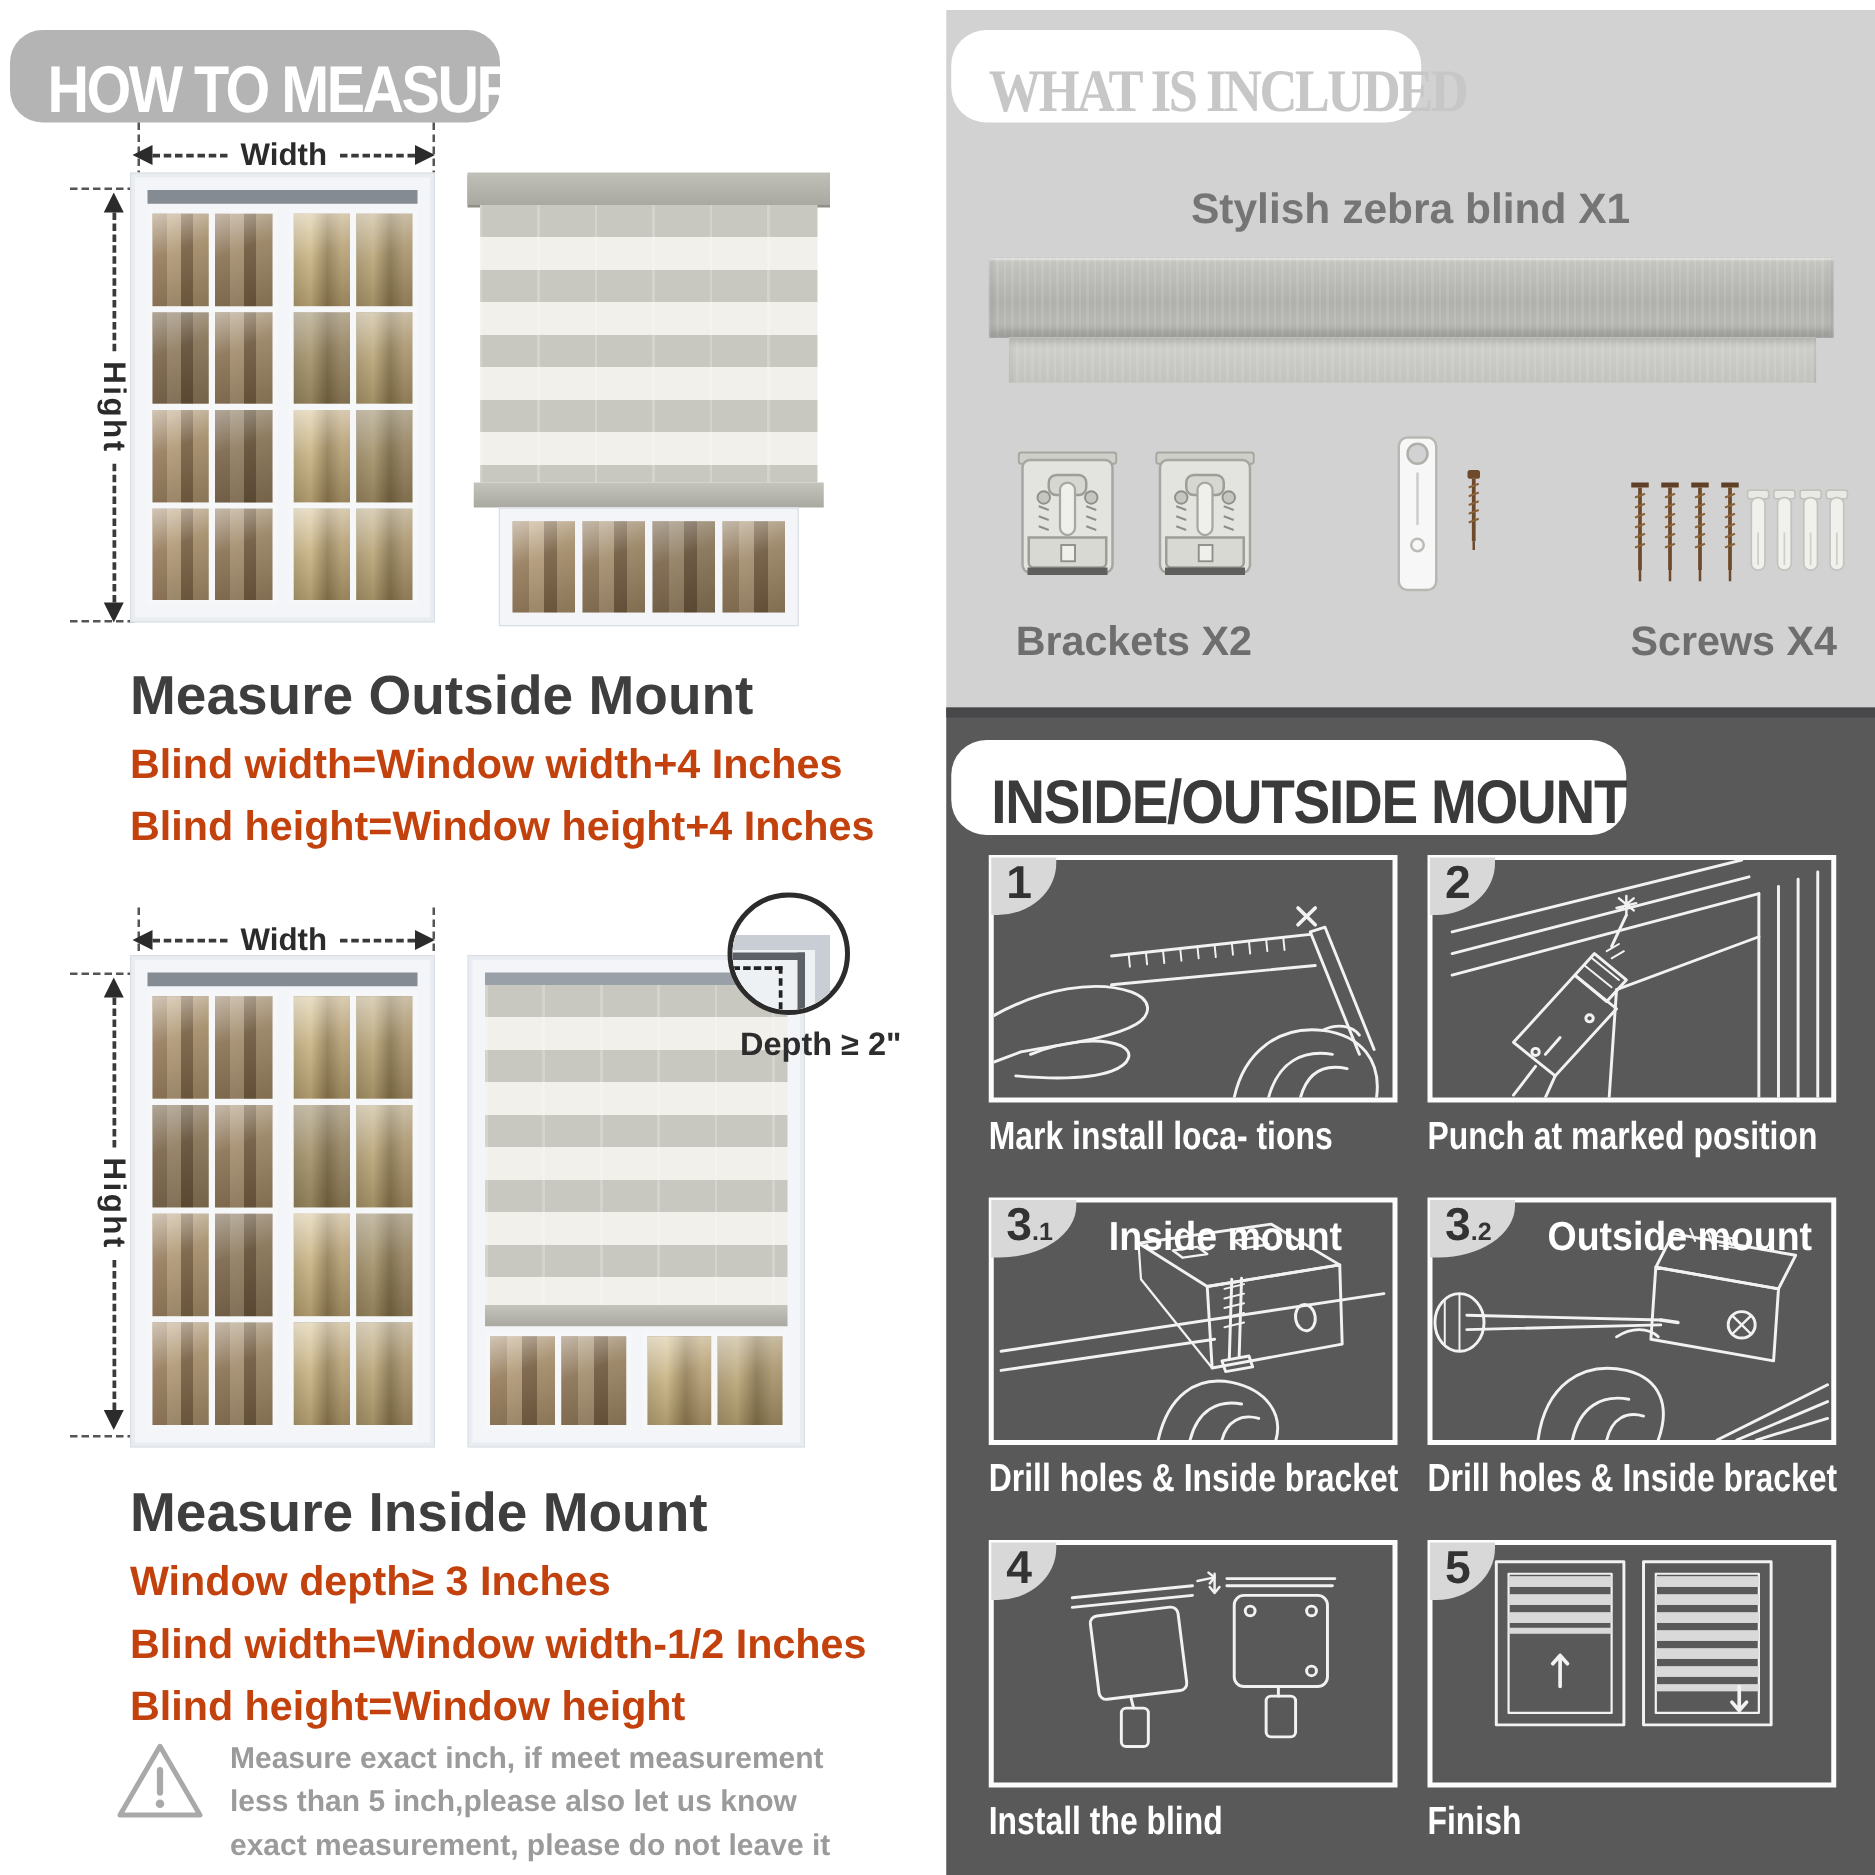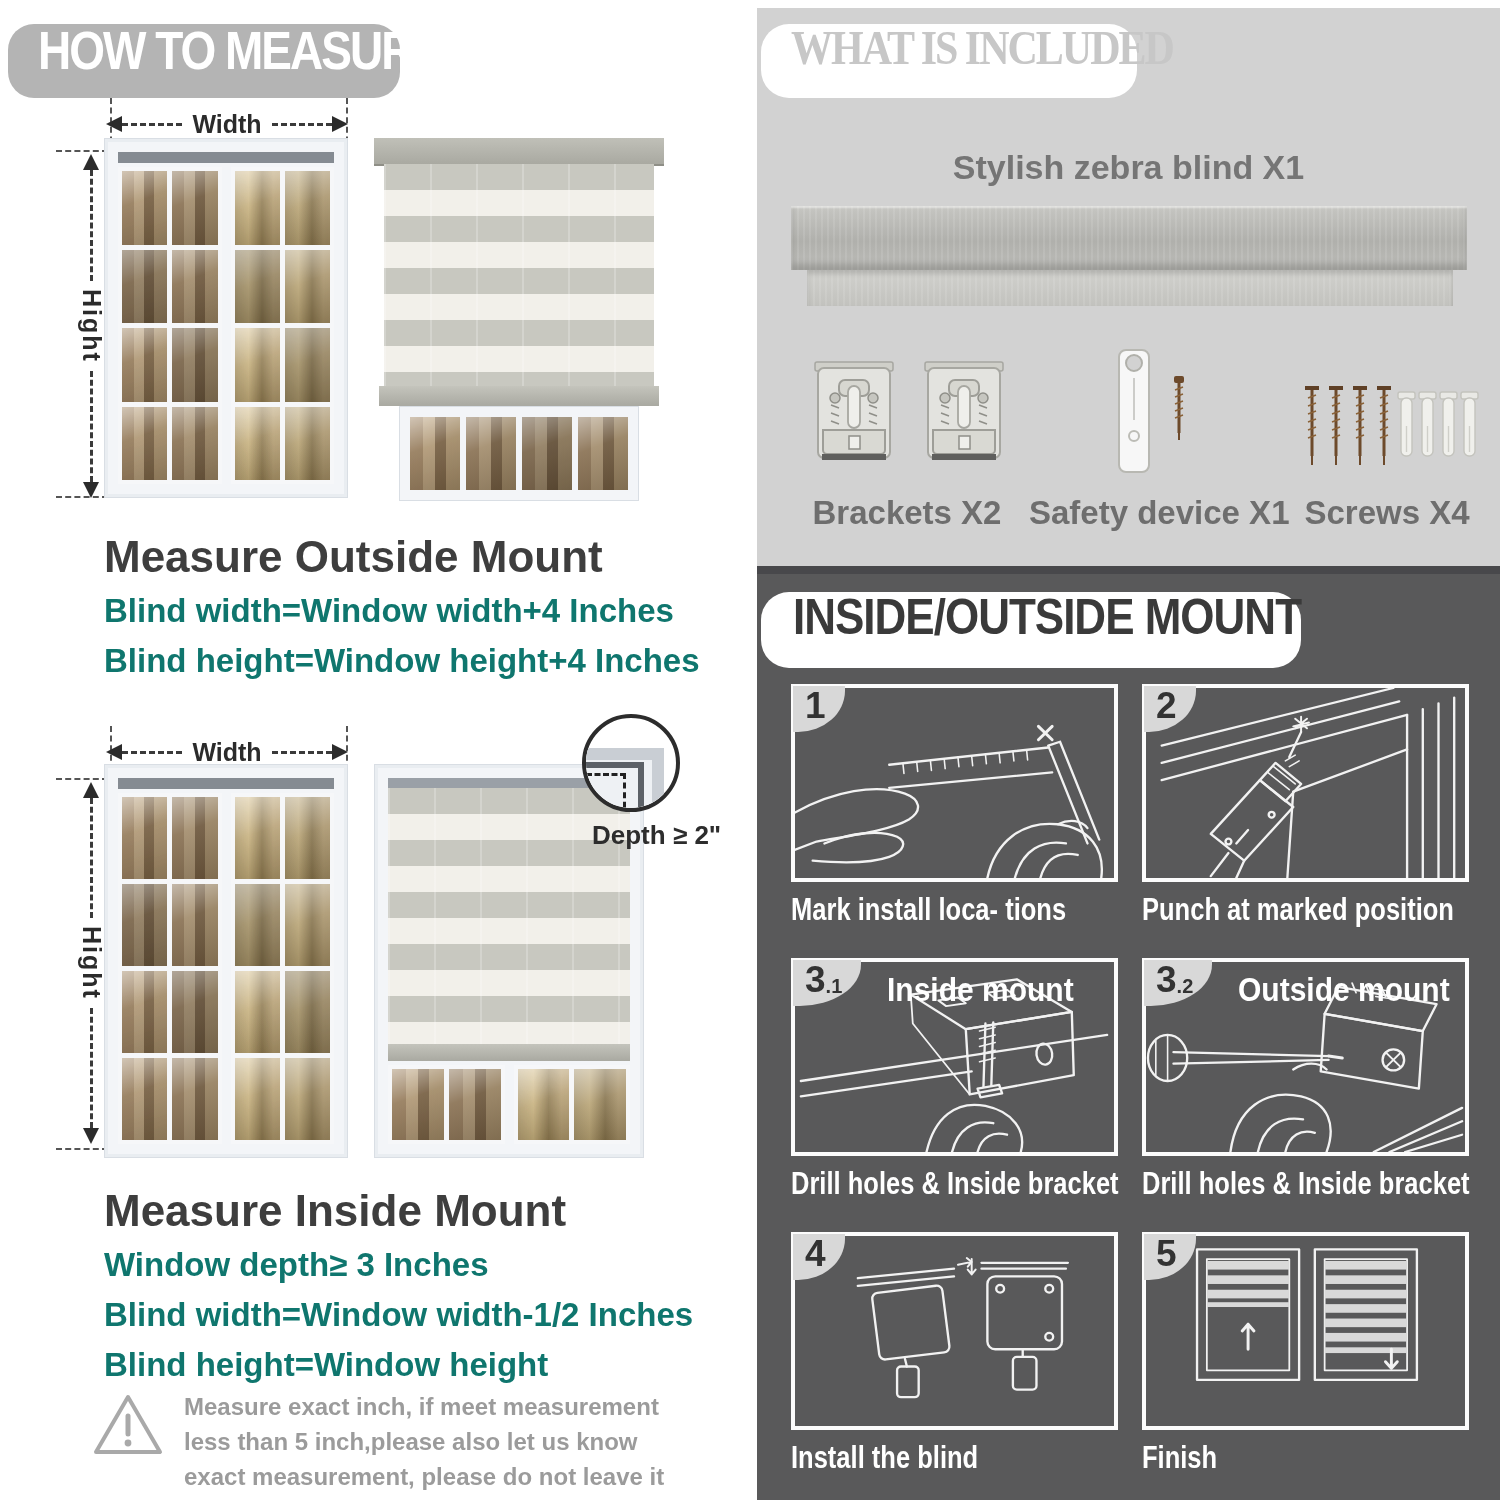--- a/index.html
+++ b/index.html
@@ -1,20 +1,20 @@
 <!DOCTYPE html>
 <html><head>
 <meta charset="utf-8">
 <style>
   * { margin:0; padding:0; box-sizing:border-box; }
   body { font-family:"Liberation Sans", sans-serif; background:#fff; }
   .page { position:relative; width:1500px; height:1500px; background:#fff; overflow:hidden; }
 
   
-  .banner { position:absolute; display:flex; align-items:flex-start; }
+  .banner { position:absolute; display:flex; align-items:flex-end; }
   .banner-how { left:8px; top:24px; width:392px; height:74px; background:#b4b4b4; border-radius:26px; }
   .banner-how span { color:#fff; font-size:46px; font-weight:bold; letter-spacing:-2px; padding-left:30px; transform:scaleY(1.15); transform-origin:left center; white-space:nowrap; }
   .banner-included { left:4px; top:16px; width:376px; height:74px; background:#fff; border-radius:28px;font-family:Liberation Serif, serif; }
   .banner-included span { color:#c7c7c7; font-size:42px; font-weight:bold; letter-spacing:-2px; padding-left:30px; transform:scaleY(1.15); transform-origin:left center; white-space:nowrap; }
   .banner-mount { left:4px; top:18px; width:540px; height:76px; background:#fff; border-radius:28px; }
   .banner-mount span { color:#3a3a3a; font-size:44px; font-weight:bold; letter-spacing:-1px; padding-left:32px; transform:scaleY(1.12); transform-origin:left center; white-space:nowrap; }
 
   
   .harrow { position:absolute; display:flex; align-items:center; color:#2b2b2b; font-weight:bold; font-size:25px; }
   .hdash { border-top:3px dashed #3a3a3a; height:0; flex:1; }
@@ -58,21 +58,21 @@
 
   
   .depth-circle { position:absolute; left:582px; top:714px; width:98px; height:98px; border-radius:50%; border:4px solid #2c2c2c; background:#fff; overflow:hidden; z-index:5; }
   .dc-light { position:absolute; left:-34px; top:30px; width:112px; height:92px; background:#eef1f4; border-top:12px solid #c9ced4; border-right:12px solid #c9ced4; }
   .dc-dark  { position:absolute; left:-34px; top:44px; width:92px; height:70px; border-top:6px solid #5c6167; border-right:6px solid #5c6167; }
   .dc-dash  { position:absolute; left:-34px; top:55px; width:74px; height:54px; border-top:3px dashed #222; border-right:3px dashed #222; }
   .depth-label { position:absolute; left:592px; top:820px; font-size:26px; font-weight:bold; color:#2d2d2d; white-space:nowrap; }
 
   
   .heading { position:absolute; font-size:44px; font-weight:bold; color:#3e3e3e; white-space:nowrap; }
-  .bodyline { position:absolute; font-size:33px; font-weight:bold; color:#0f766e; white-space:nowrap; }
+  .bodyline { position:absolute; font-size:33px; font-weight:bold; color:#c2410c; white-space:nowrap; }
   .warn-text { position:absolute; left:184px; top:1390px; width:510px; font-size:24px; font-weight:bold; color:#9b9b9b; line-height:1.45; }
   .warn-icon { position:absolute; left:92px; top:1392px; }
 
   
   .panel-included { position:absolute; left:757px; top:8px; width:743px; height:558px; background:#d2d2d2; }
   .product-label { position:absolute; left:0; top:140px; width:100%; text-align:center; font-size:34px; font-weight:bold; color:#757575; }
   .railwrap { position:absolute; left:34px; top:198px; width:676px; }
   .rail-top { height:64px; background:
       repeating-linear-gradient(90deg, rgba(255,255,255,.10) 0 2px, rgba(0,0,0,0) 2px 6px),
       linear-gradient(180deg,#c6c6c2 0%,#b0b0ac 55%,#bcbcb8 100%);
@@ -318,21 +318,20 @@
           <use href="#sc" x="48" y="6"></use>
           <use href="#sc" x="72" y="6"></use>
         <use href="#an" x="96" y="6"></use>
           <use href="#an" x="117" y="6"></use>
           <use href="#an" x="138" y="6"></use>
           <use href="#an" x="159" y="6"></use>
       </svg>
     </div>
 
     <div class="incl-label" style="left:40px;width:220px;">Brackets X2</div>
-    <div class="incl-label" style="left:272px;width:250px;">Safety device X1</div>
     <div class="incl-label" style="left:530px;width:200px;">Screws X4</div>
   </div>
 
   <div class="panel-mount">
     <div class="banner banner-mount">
       <span>INSIDE/OUTSIDE MOUNT</span>
     </div>
 
     <div class="steps">
 

